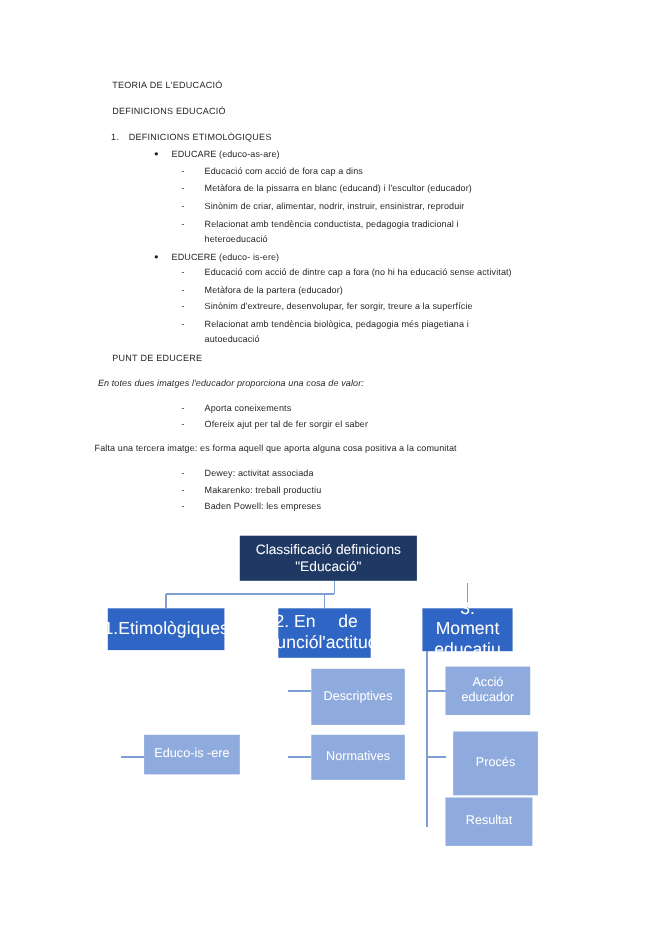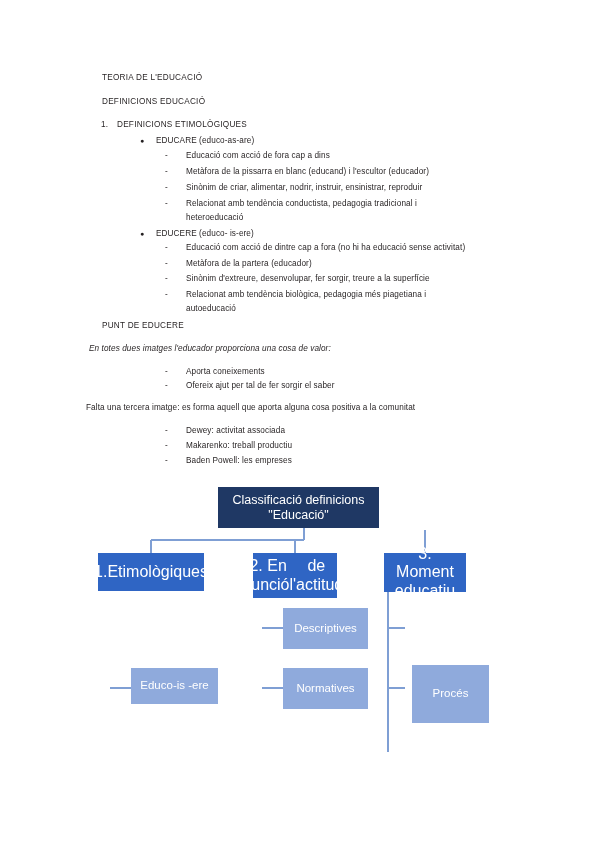--- a/index.html
+++ b/index.html
@@ -256,29 +256,36 @@
     <div class="node node-l2" style="left:384px; top:553px; width:82px; height:39px; flex-direction:column;">
       <span>3. Moment</span>
       <span>educatiu</span>
     </div>
 
 
     <div class="node node-l3" style="left:131px; top:668px; width:87px; height:26px;">
       <span>Educo-is -ere</span>
     </div>
 
-    <div class="node node-l3" style="left:283px; top:608px; width:85px; height:41px;">
+    <div class="node node-l3" style="left:283px; top:608px; width:85px; height:51px;">
       <span>Descriptives</span>
     </div>
 
     <div class="node node-l3" style="left:283px; top:668px; width:85px; height:41px;">
       <span>Normatives</span>
     </div>
 
+    <div class="node node-l3" style="left:405px; top:606px; width:77px; height:44px; flex-direction:column;">
+      <span>Acció</span>
+      <span>educador</span>
+    </div>
 
     <div class="node node-l3" style="left:412px; top:665px; width:77px; height:58px;">
       <span>Procés</span>
     </div>
 
+    <div class="node node-l3" style="left:405px; top:725px; width:79px; height:44px;">
+      <span>Resultat</span>
+    </div>
 
   </div>
 
 </div>
 
 </body></html>

